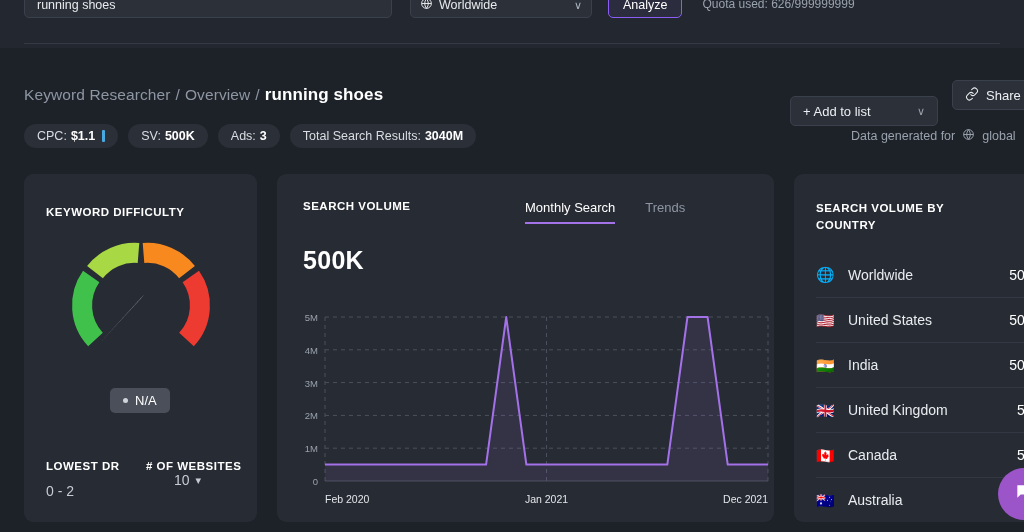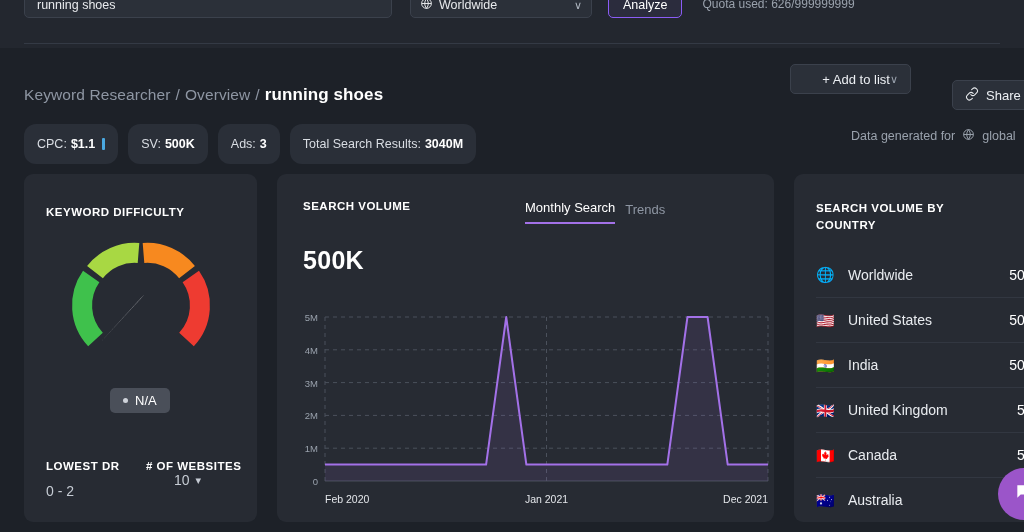--- a/index.html
+++ b/index.html
@@ -54,37 +54,37 @@
   }
   .breadcrumb .sep { margin: 0 5px; }
   .breadcrumb .current { color: #ffffff; font-weight: bold; font-size: 17px; }
 
   
   .pills {
     position: absolute; left: 24px; top: 124px;
     display: flex; align-items: center; gap: 10px;
   }
   .pill {
-    height: 40px; background: #2a2f38; border-radius: 12px;
+    height: 24px; background: #2a2f38; border-radius: 12px;
     display: flex; align-items: center; padding: 0 13px;
     font-size: 12.5px; color: #d9dde3;
   }
   .pill b { color: #ffffff; font-weight: bold; margin-left: 4px; }
   .cpc-bar {
     display: inline-block; width: 3px; height: 12px;
     background: #4aa8e0; margin-left: 7px; border-radius: 1px;
   }
 
   
   .addtolist {
-    position: absolute; left: 790px; top: 64px;
-    width: 121px; height: 30px;
+    position: absolute; left: 790px; top: 96px;
+    width: 148px; height: 30px;
     background: #2b3039; border: 1px solid #3b414c; border-radius: 5px;
     display: flex; align-items: center; padding: 0 12px;
-    font-size: 13px; color: #eceff3; text-align: right;
+    font-size: 13px; color: #eceff3;
   }
   .addtolist .lbl { flex: 1; }
   .share-btn {
     position: absolute; left: 952px; top: 80px;
     width: 110px; height: 30px;
     background: #2b3039; border: 1px solid #3b414c; border-radius: 5px;
     display: flex; align-items: center; gap: 7px; padding: 0 12px;
     font-size: 13px; color: #eceff3;
   }
   .data-gen {
@@ -121,21 +121,21 @@
   .kd-foot-val {
     position: absolute; font-size: 14px; color: #c6ccd4;
   }
   .kd-val-l { left: 22px; top: 309px; }
   .kd-val-r { left: 150px; top: 298px; display: flex; align-items: center; gap: 6px; }
 
   
   .sv-title { left: 26px; top: 26px; }
   .sv-tabs {
     position: absolute; left: 248px; top: 26px;
-    display: flex; align-items: flex-end; gap: 10px;
+    display: flex; align-items: flex-start; gap: 30px;
   }
   .sv-tab {
     font-size: 13px; color: #8e96a3; padding-bottom: 7px;
   }
   .sv-tab.active { color: #ffffff; border-bottom: 2px solid #a371e8; }
   .sv-big {
     position: absolute; left: 26px; top: 72px;
     font-size: 25px; font-weight: bold; color: #ffffff; letter-spacing: .3px;
   }
   .chart-host { position: absolute; left: 10px; top: 125px; width: 487px; height: 220px; }

